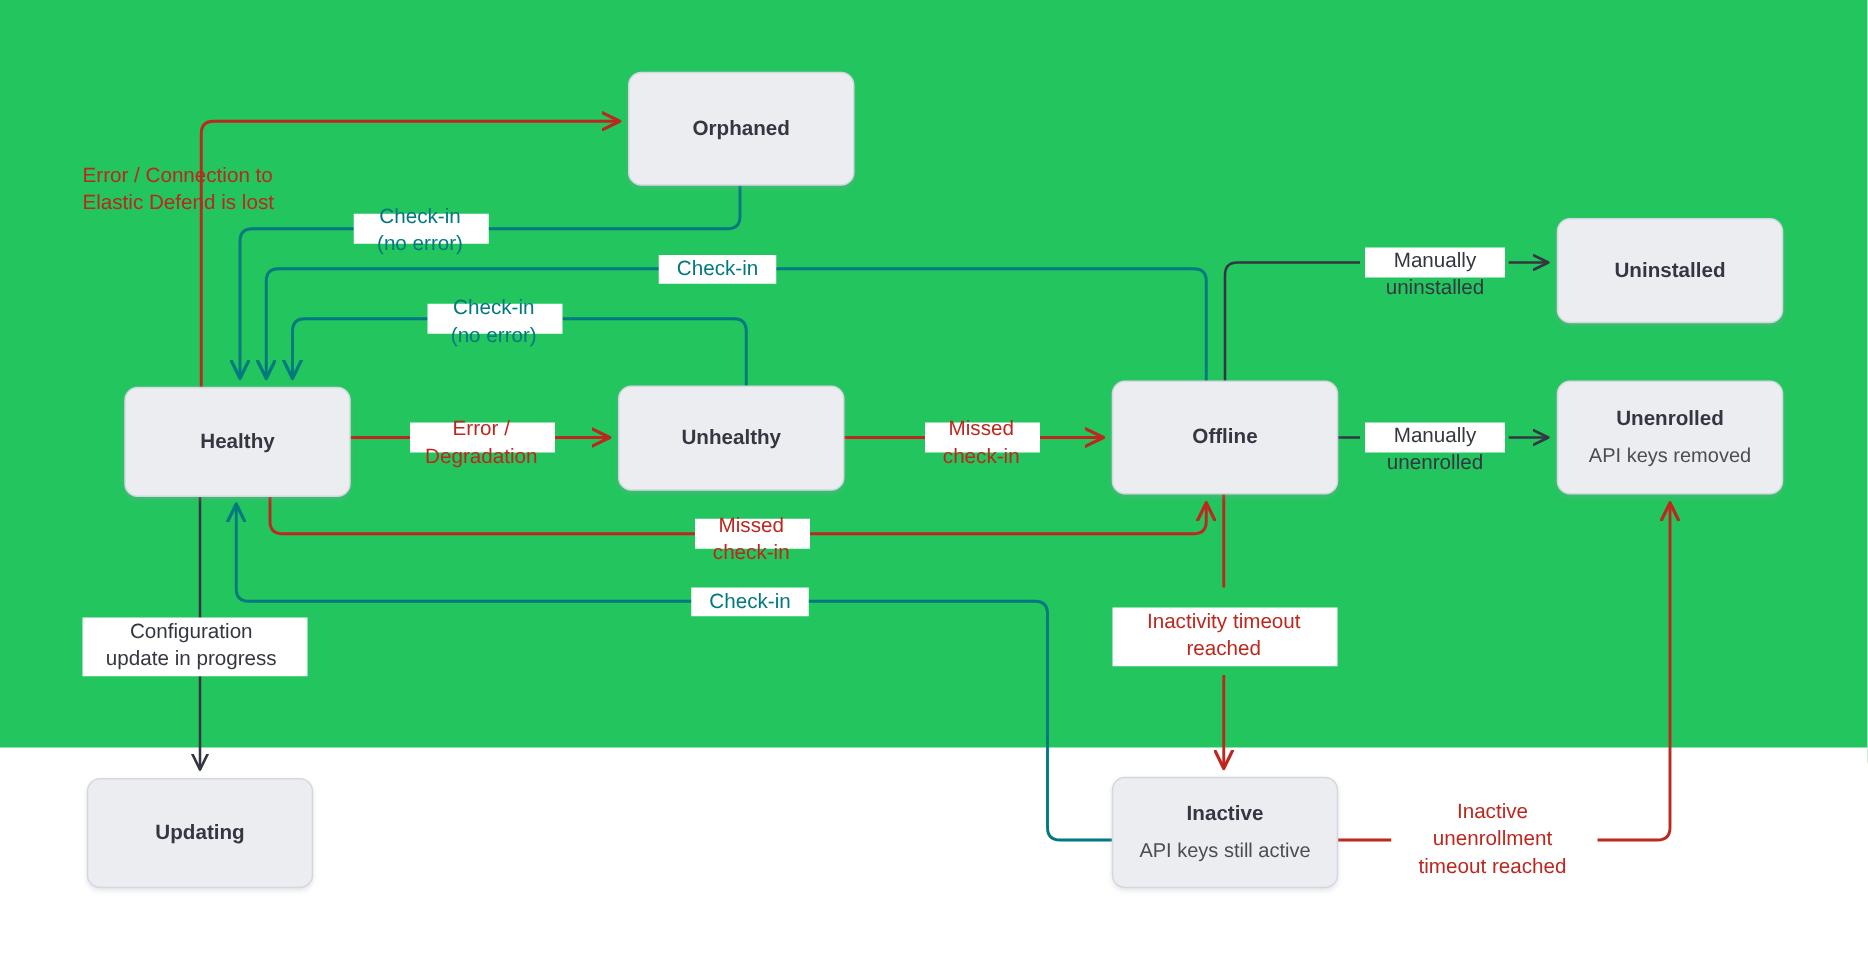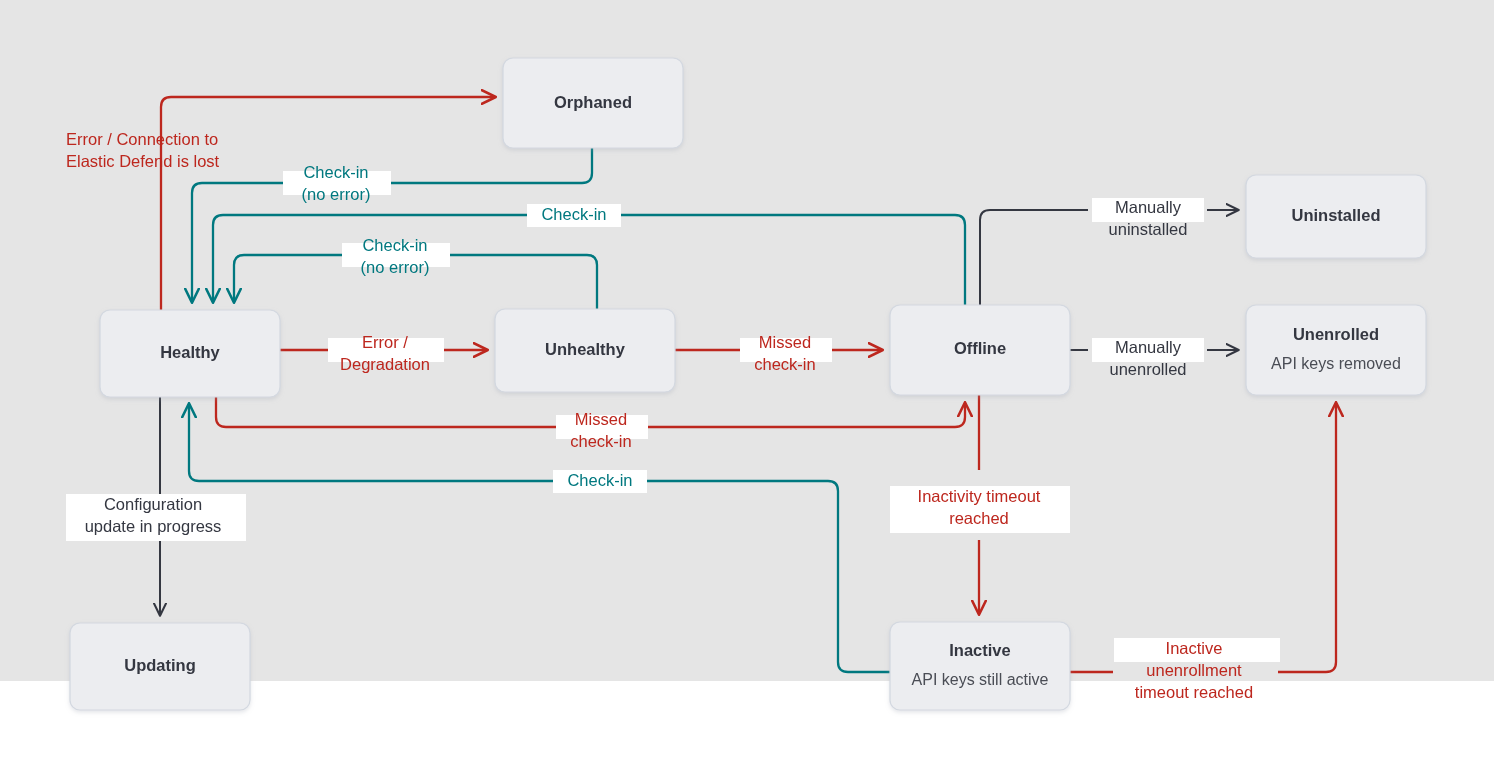--- a/index.html
+++ b/index.html
@@ -9,22 +9,22 @@
   }
   body {
     font-family: "Liberation Sans", sans-serif;
     width: 1494px;
     height: 769px;
     overflow: hidden;
   }
   #diagram-root {
     position: relative;
     width: 1494px;
-    height: 681px;
-    background: #e5e5e5;
+    height: 598px;
+    background: #22c55e;
   }
   svg.canvas {
     position: absolute;
     top: 0;
     left: 0;
     width: 1494px;
     height: 769px;
   }
   .node-rect {
     fill: #ECEDF0;

